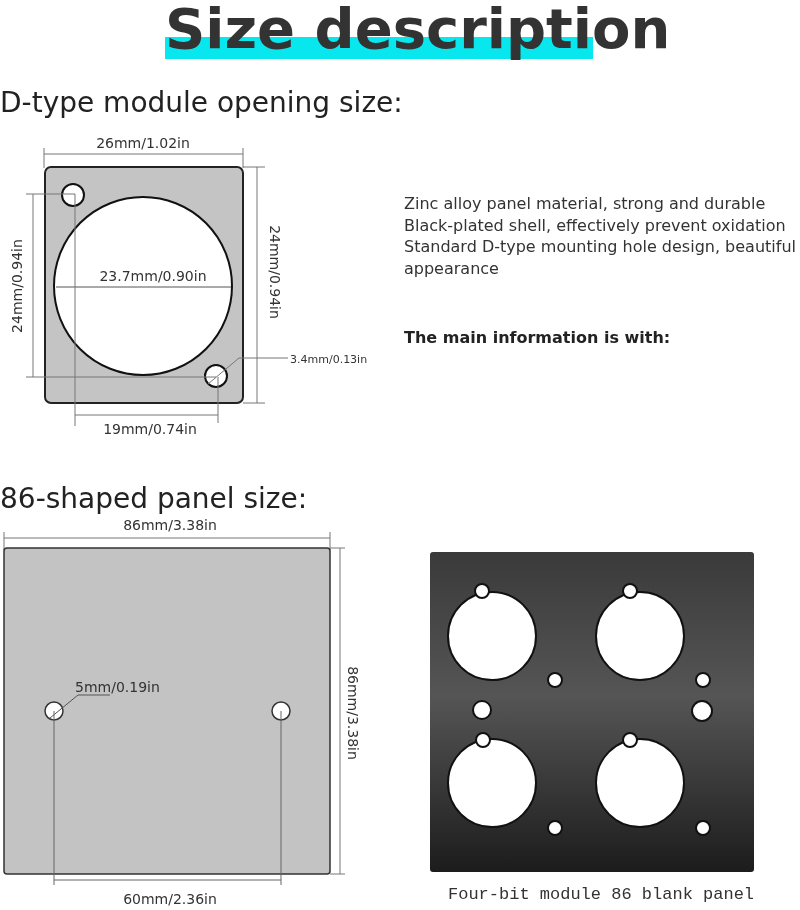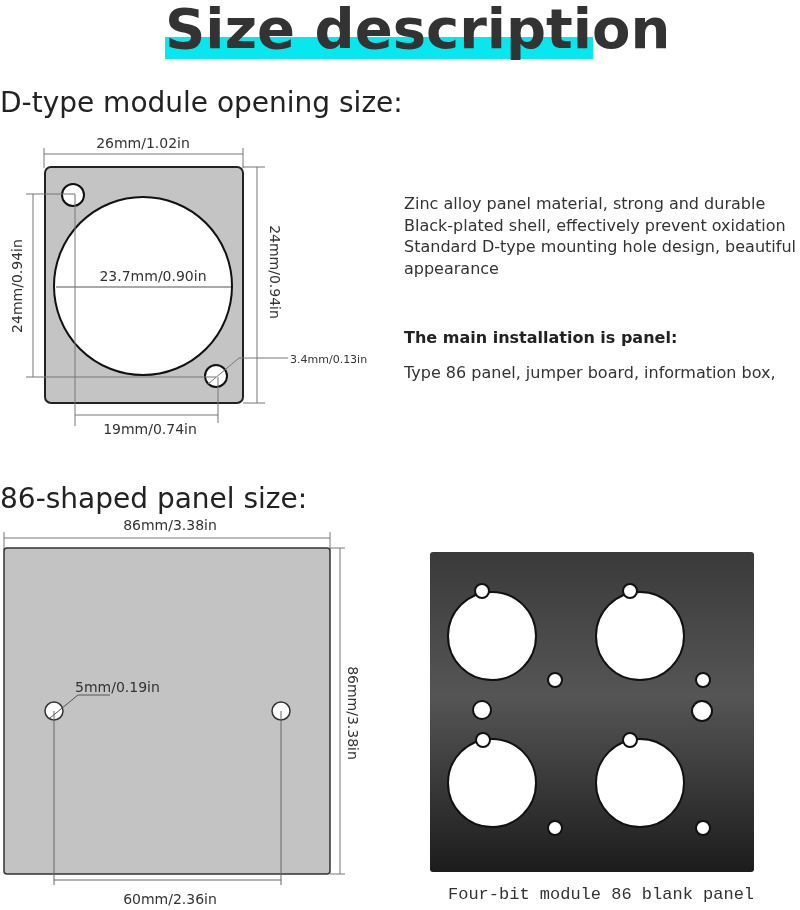--- a/index.html
+++ b/index.html
@@ -59,23 +59,22 @@
   <text x="150" y="304" font-size="14" text-anchor="middle">19mm/0.74in</text>
 </svg>
 
 <div class="abs feat">
   <div>Zinc alloy panel material, strong and durable</div>
   <div>Black-plated shell, effectively prevent oxidation</div>
   <div>Standard D-type mounting hole design, beautiful</div>
   <div>appearance</div>
 </div>
 
-<div class="abs inst-h">The main installation is panel:</div>
+<div class="abs inst-h">The main information is with:</div>
 <div class="abs inst">
-  <div>Type 86 panel, jumper board, information box,</div>
 </div>
 
 <div class="abs section-h" style="left:0;top:482px;">86-shaped panel size:</div>
 
 <svg class="abs" style="left:0;top:510px;" width="380" height="400">
   <line x1="4" y1="28" x2="330" y2="28" stroke="#777" stroke-width="1"></line>
   <line x1="4" y1="22" x2="4" y2="40" stroke="#777" stroke-width="1"></line>
   <line x1="330" y1="22" x2="330" y2="40" stroke="#777" stroke-width="1"></line>
   <text x="170" y="20" font-size="14" text-anchor="middle">86mm/3.38in</text>
   <rect x="4" y="38" width="326" height="326" rx="3" fill="#c3c3c3" stroke="#333" stroke-width="1.5"></rect>

